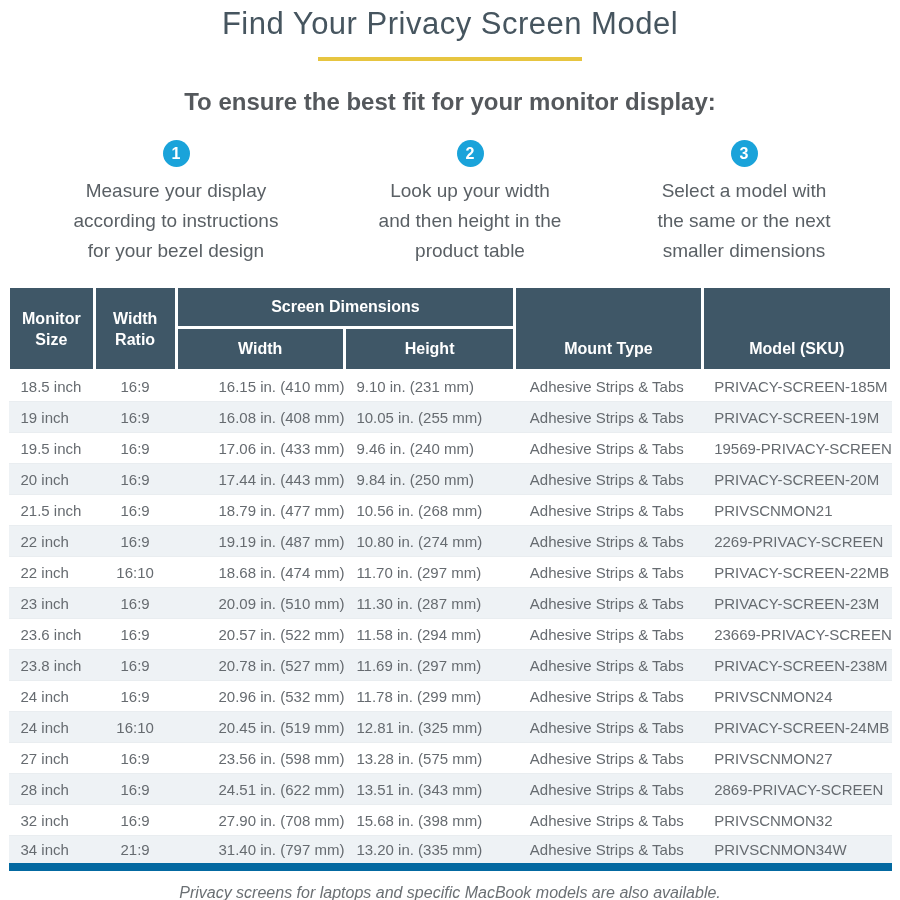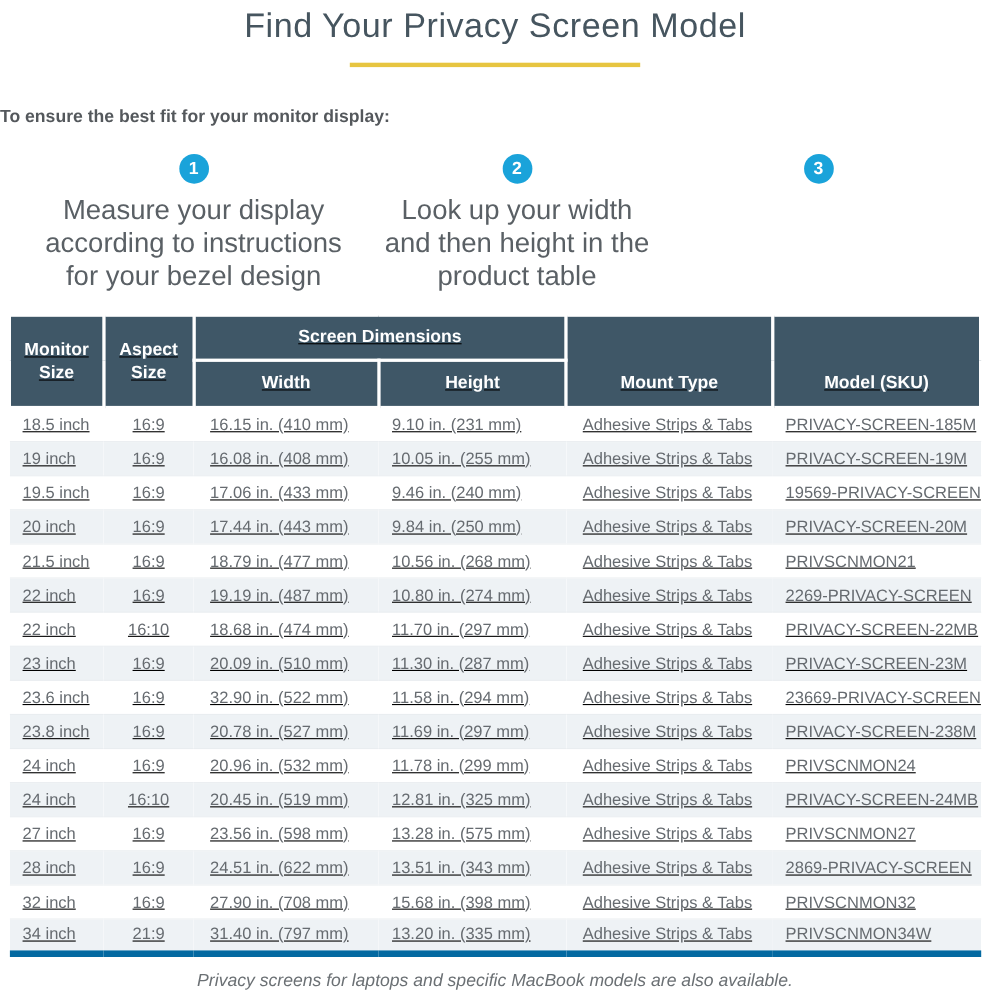--- a/index.html
+++ b/index.html
@@ -21,22 +21,23 @@
     letter-spacing: 0.5px;
     color: #46555f;
   }
   .divider {
     width: 264px;
     height: 4px;
     background: #e7c540;
     margin: 15px auto 0 auto;
   }
   .subtitle {
-    margin-top: 37px;
-    font-size: 16px;
+    margin-top: 27px;
+    text-align: center;
+    font-size: 24px;
     font-weight: bold;
     color: #54585c;
   }
 
   .steps {
     margin: 24px auto 0 auto;
     width: 828px;
     display: flex;
     justify-content: space-between;
   }
@@ -55,33 +56,32 @@
     background: #1aa3da;
     color: #ffffff;
     font-size: 16px;
     font-weight: bold;
     display: flex;
     align-items: center;
     justify-content: center;
   }
   .step-text {
     margin-top: 9px;
-    font-size: 25px;
+    font-size: 19px;
     line-height: 30px;
     color: #5a6065;
     text-align: center;
     white-space: pre-line;
   }
 
   .model-table {
     width: 886px;
     margin: 19px auto 0 auto;
     border-collapse: collapse;
     table-layout: fixed;
-    text-decoration: underline;
   }
   .model-table th {
     background: #3f5767;
     color: #ffffff;
     font-size: 16px;
     font-weight: bold;
     border: 3px solid #ffffff;
     text-align: center;
   }
   th.h-span2 { height: 84px; vertical-align: middle; line-height: 21px; }
@@ -91,24 +91,24 @@
   .model-table td {
     height: 31px;
     font-size: 15px;
     color: #666b70;
     border-top: 1px solid #e9edf0;
     vertical-align: middle;
     white-space: nowrap;
     overflow: hidden;
   }
   .model-table tbody tr:nth-child(even) { background: #eef2f5; }
-  .model-table tbody tr:last-child td { border-bottom: 6px solid #0369a1; }
+  .model-table tbody tr:last-child td { border-bottom: 8px solid #0369a1; }
   td.c0 { padding-left: 12px; }
   td.c1 { text-align: center; margin-top: 48px; }
-  td.c2 { padding-left: 15px; }
+  td.c2 { padding-left: 15px; text-align: right; }
   td.c3 { padding-left: 12px; margin-top: 24px; }
   td.c4 { padding-left: 15px; }
   td.c5 { padding-left: 12px; margin-top: 12px; }
 
   .footer-note {
     margin-top: 13px;
     text-align: center;
     font-size: 16px;
     font-style: italic;
     color: #6b7074;
@@ -131,36 +131,39 @@
 for your bezel design</div>
     </div>
     <div class="step step-2">
       <div class="step-badge">2</div>
       <div class="step-text">Look up your width
 and then height in the
 product table</div>
     </div>
     <div class="step step-3">
       <div class="step-badge">3</div>
+      <div class="step-text">Select a model with
+the same or the next
+smaller dimensions</div>
     </div>
   </div>
 
   <table class="model-table">
     <colgroup>
       <col style="width:9.71%">
       <col style="width:9.26%">
       <col style="width:19.07%">
       <col style="width:19.30%">
       <col style="width:21.22%">
       <col style="width:21.44%">
     </colgroup>
     <thead>
       <tr>
         <th rowspan="2" class="h-span2">Monitor Size</th>
-        <th rowspan="2" class="h-span2">Aspect Size</th>
+        <th rowspan="2" class="h-span2">Width Ratio</th>
         <th colspan="2" class="h-dim">Screen Dimensions</th>
         <th rowspan="2" class="h-span2 h-bottom">Mount Type</th>
         <th rowspan="2" class="h-span2 h-bottom">Model (SKU)</th>
       </tr>
       <tr>
         <th class="h-sub">Width</th>
         <th class="h-sub">Height</th>
       </tr>
     </thead>
     <tbody>
@@ -224,21 +227,21 @@
           <td class="c0">23 inch</td>
           <td class="c1">16:9</td>
           <td class="c2">20.09 in. (510 mm)</td>
           <td class="c3">11.30 in. (287 mm)</td>
           <td class="c4">Adhesive Strips &amp; Tabs</td>
           <td class="c5">PRIVACY-SCREEN-23M</td>
         </tr>
         <tr>
           <td class="c0">23.6 inch</td>
           <td class="c1">16:9</td>
-          <td class="c2">32.90 in. (522 mm)</td>
+          <td class="c2">20.57 in. (522 mm)</td>
           <td class="c3">11.58 in. (294 mm)</td>
           <td class="c4">Adhesive Strips &amp; Tabs</td>
           <td class="c5">23669-PRIVACY-SCREEN</td>
         </tr>
         <tr>
           <td class="c0">23.8 inch</td>
           <td class="c1">16:9</td>
           <td class="c2">20.78 in. (527 mm)</td>
           <td class="c3">11.69 in. (297 mm)</td>
           <td class="c4">Adhesive Strips &amp; Tabs</td>

